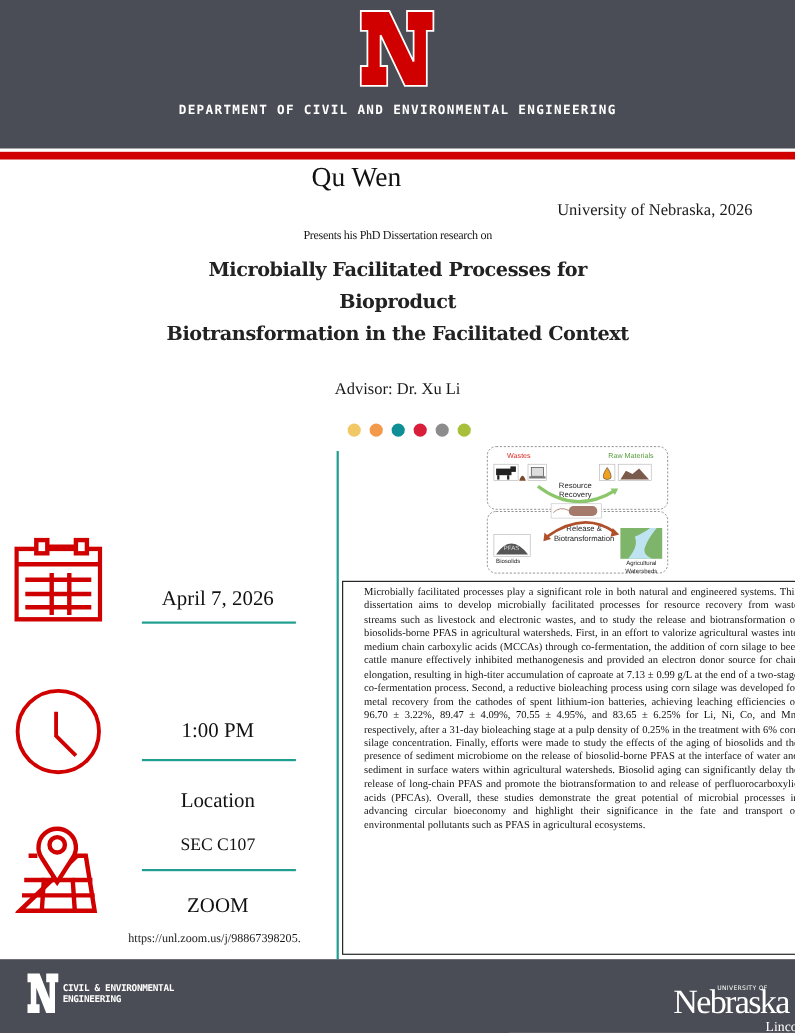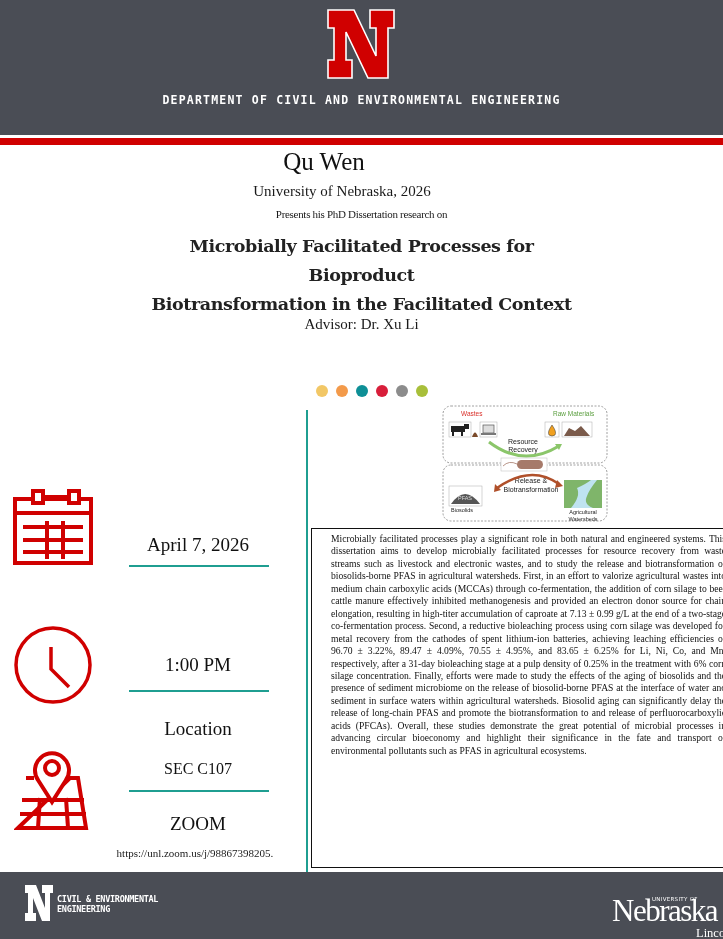--- a/index.html
+++ b/index.html
@@ -3,24 +3,24 @@
 <meta charset="utf-8">
 <style>
   html, body { margin:0; padding:0; }
   body { width:723px; height:939px; position:relative; overflow:hidden; background:#ffffff; font-family:"DejaVu Serif", serif; color:#1a1a1a; }
   .header { position:absolute; left:0; top:0; width:723px; height:135px; background:#4a4d55; }
   .n-logo { position:absolute; left:326px; top:8px; width:70px; height:72px; }
   .dept { position:absolute; left:0; top:93px; width:723px; text-align:center; color:#ffffff; font-family:"DejaVu Sans Mono", monospace; font-size:11.5px; letter-spacing:1.2px; font-weight:bold; }
   .redbar { position:absolute; left:0; top:138px; width:723px; height:7px; background:#d00000; }
 
   .name { position:absolute; left:0; top:148px; width:648px; text-align:center; font-family:"Liberation Serif", serif; font-size:25px; color:#111; }
-  .univ { position:absolute; left:0; top:183px; width:684px; text-align:center; font-family:"Liberation Serif", serif; font-size:15px; }
+  .univ { position:absolute; left:0; top:183px; width:684px; text-align:right; font-family:"Liberation Serif", serif; font-size:15px; }
   .presents { position:absolute; left:0; top:208px; width:723px; text-align:center; font-family:"Liberation Serif", serif; font-size:11px; letter-spacing:-0.3px; }
   .title { position:absolute; left:150px; top:232px; width:423px; text-align:center; font-family:"DejaVu Serif", serif; font-weight:bold; font-size:17.5px; line-height:29px; color:#222; letter-spacing:-0.4px; }
-  .advisor { position:absolute; left:0; top:316px; width:723px; text-align:center; font-family:"Liberation Serif", serif; font-size:15px; }
+  .advisor { position:absolute; left:0; top:346px; width:723px; text-align:center; font-family:"Liberation Serif", serif; font-size:15px; }
 
   .dots { position:absolute; left:316px; top:385px; display:flex; gap:8px; }
   .dot { width:12px; height:12px; border-radius:50%; }
 
   .vline { position:absolute; left:306px; top:410px; width:2px; height:462px; background:#1f9e91; }
 
   .diagram { position:absolute; left:441px; top:404px; width:170px; height:120px; }
 
   .abstract { position:absolute; left:311px; top:528px; width:395px; height:330px; border:1.5px solid #111; padding:4px 19px; font-family:"Liberation Serif", serif; font-size:9.6px; line-height:12.45px; text-align:justify; color:#111; box-sizing:content-box; }
 

